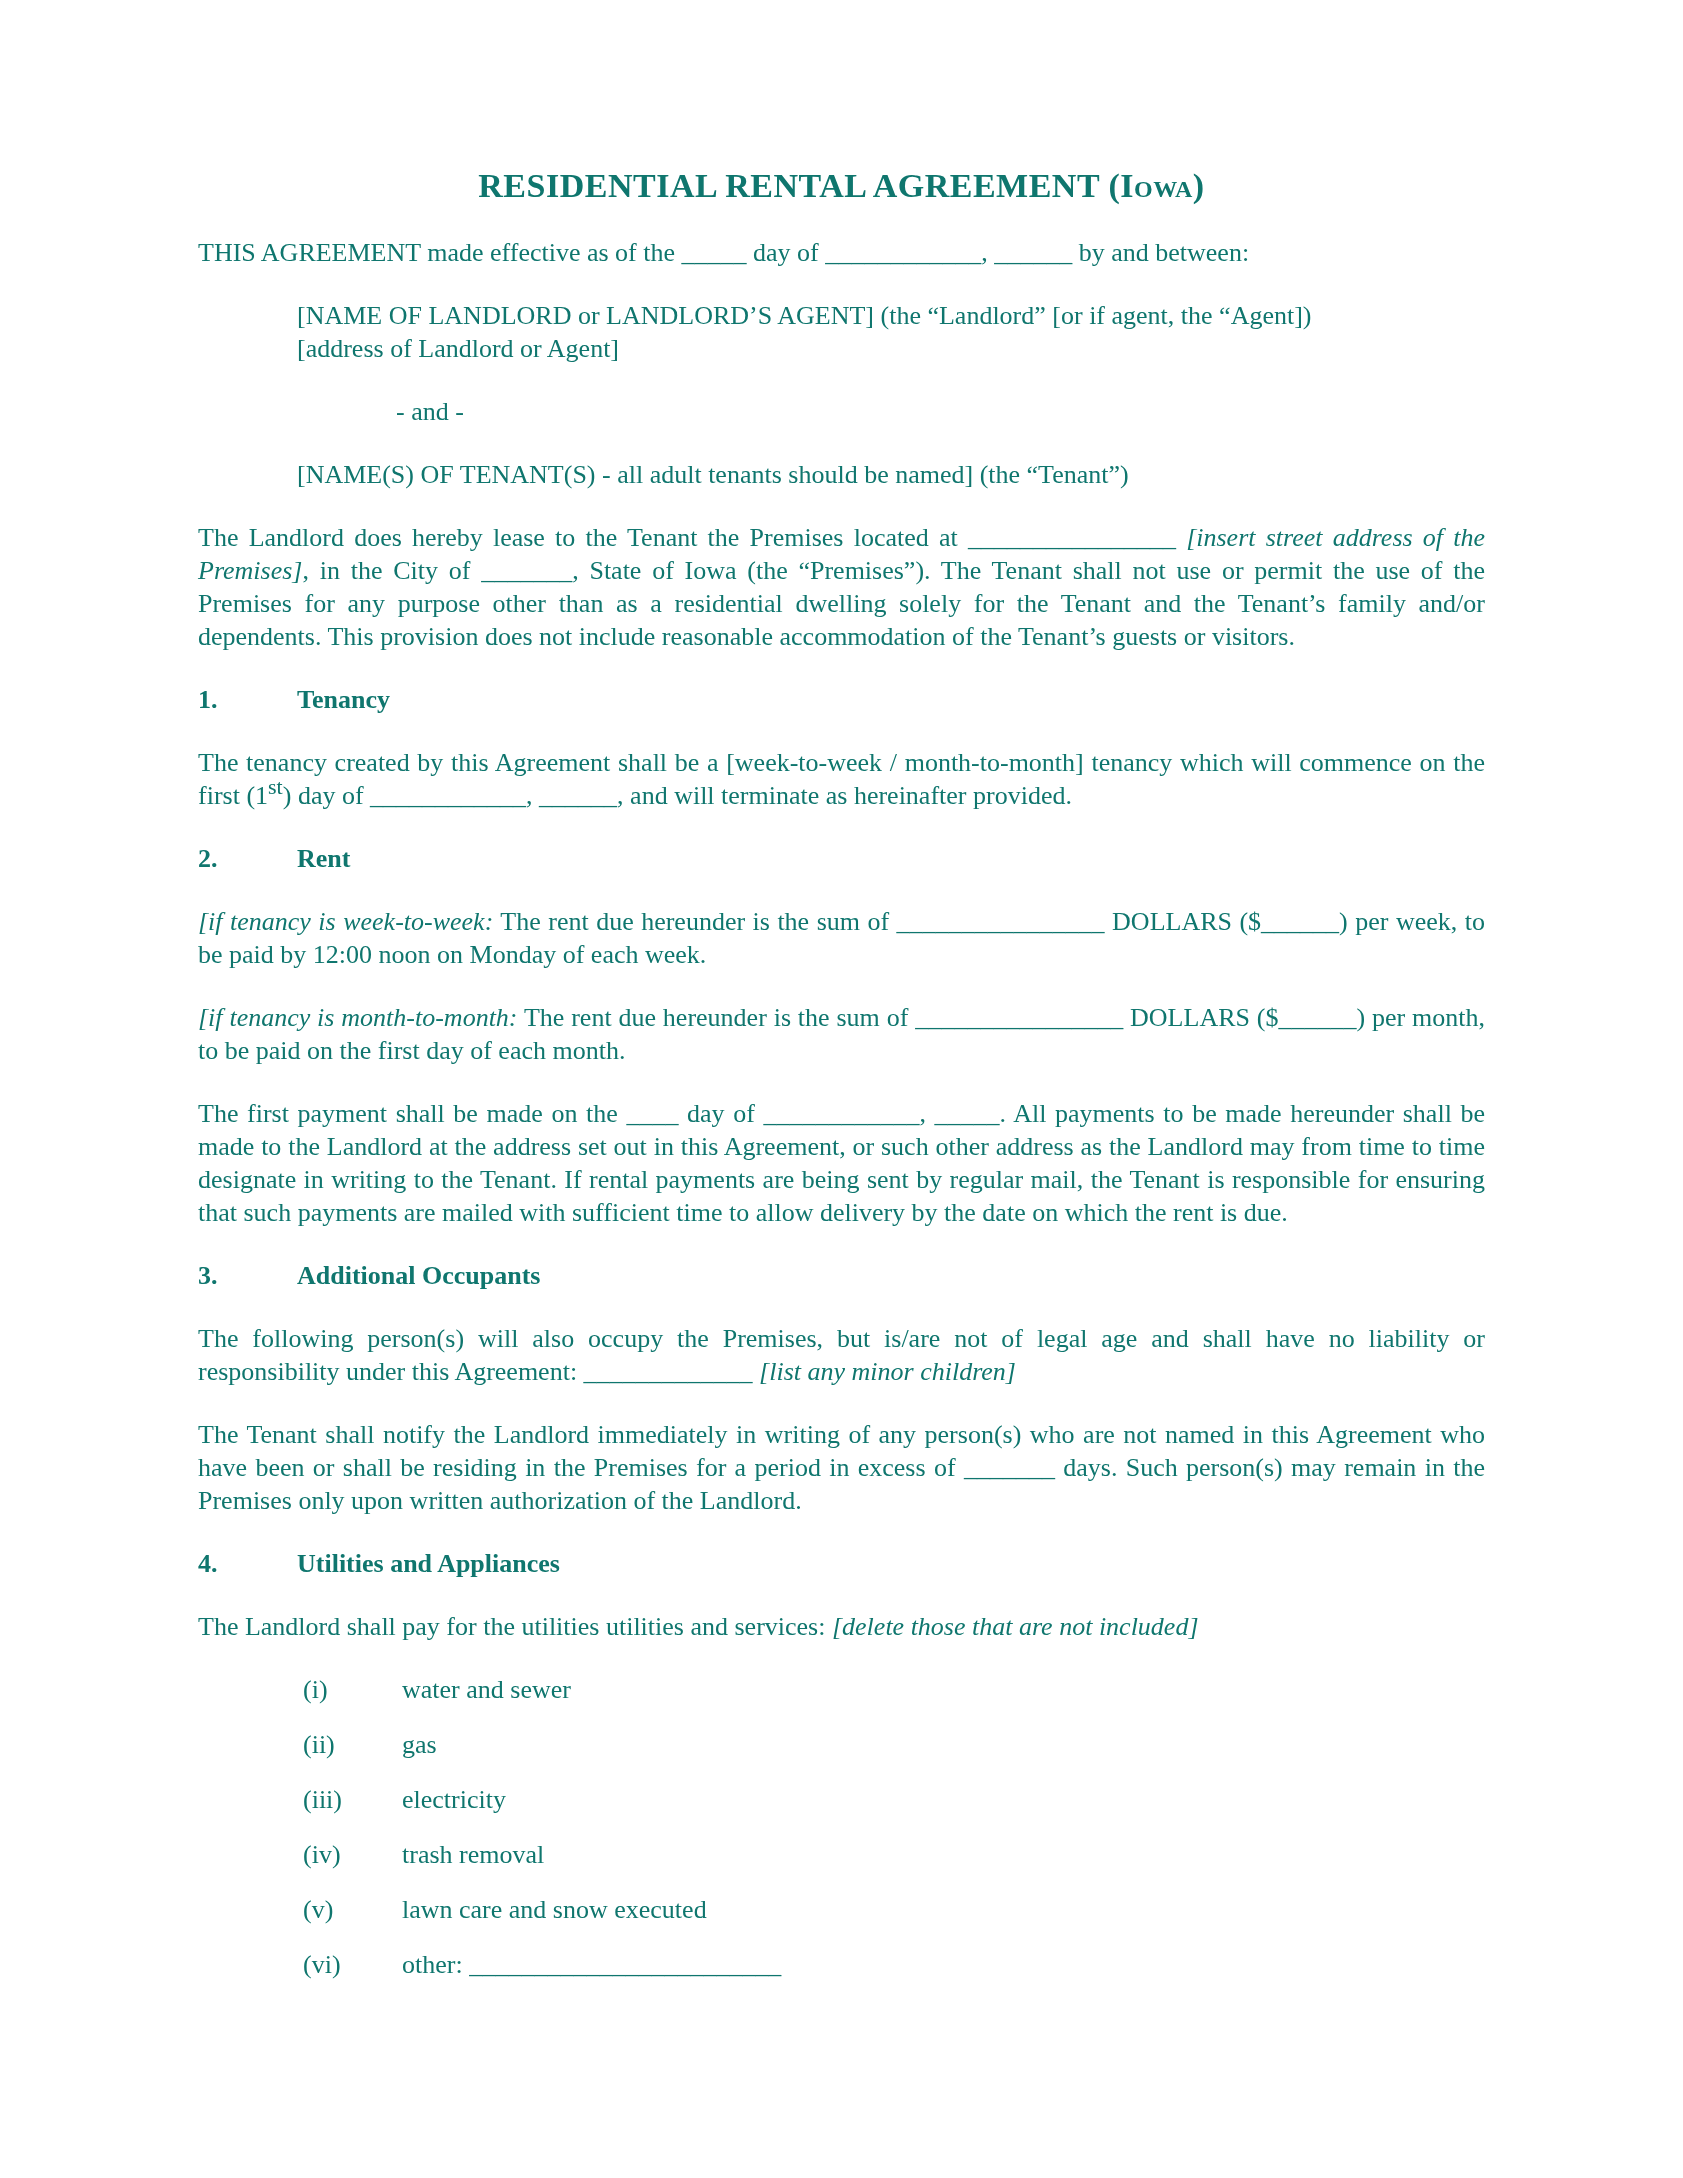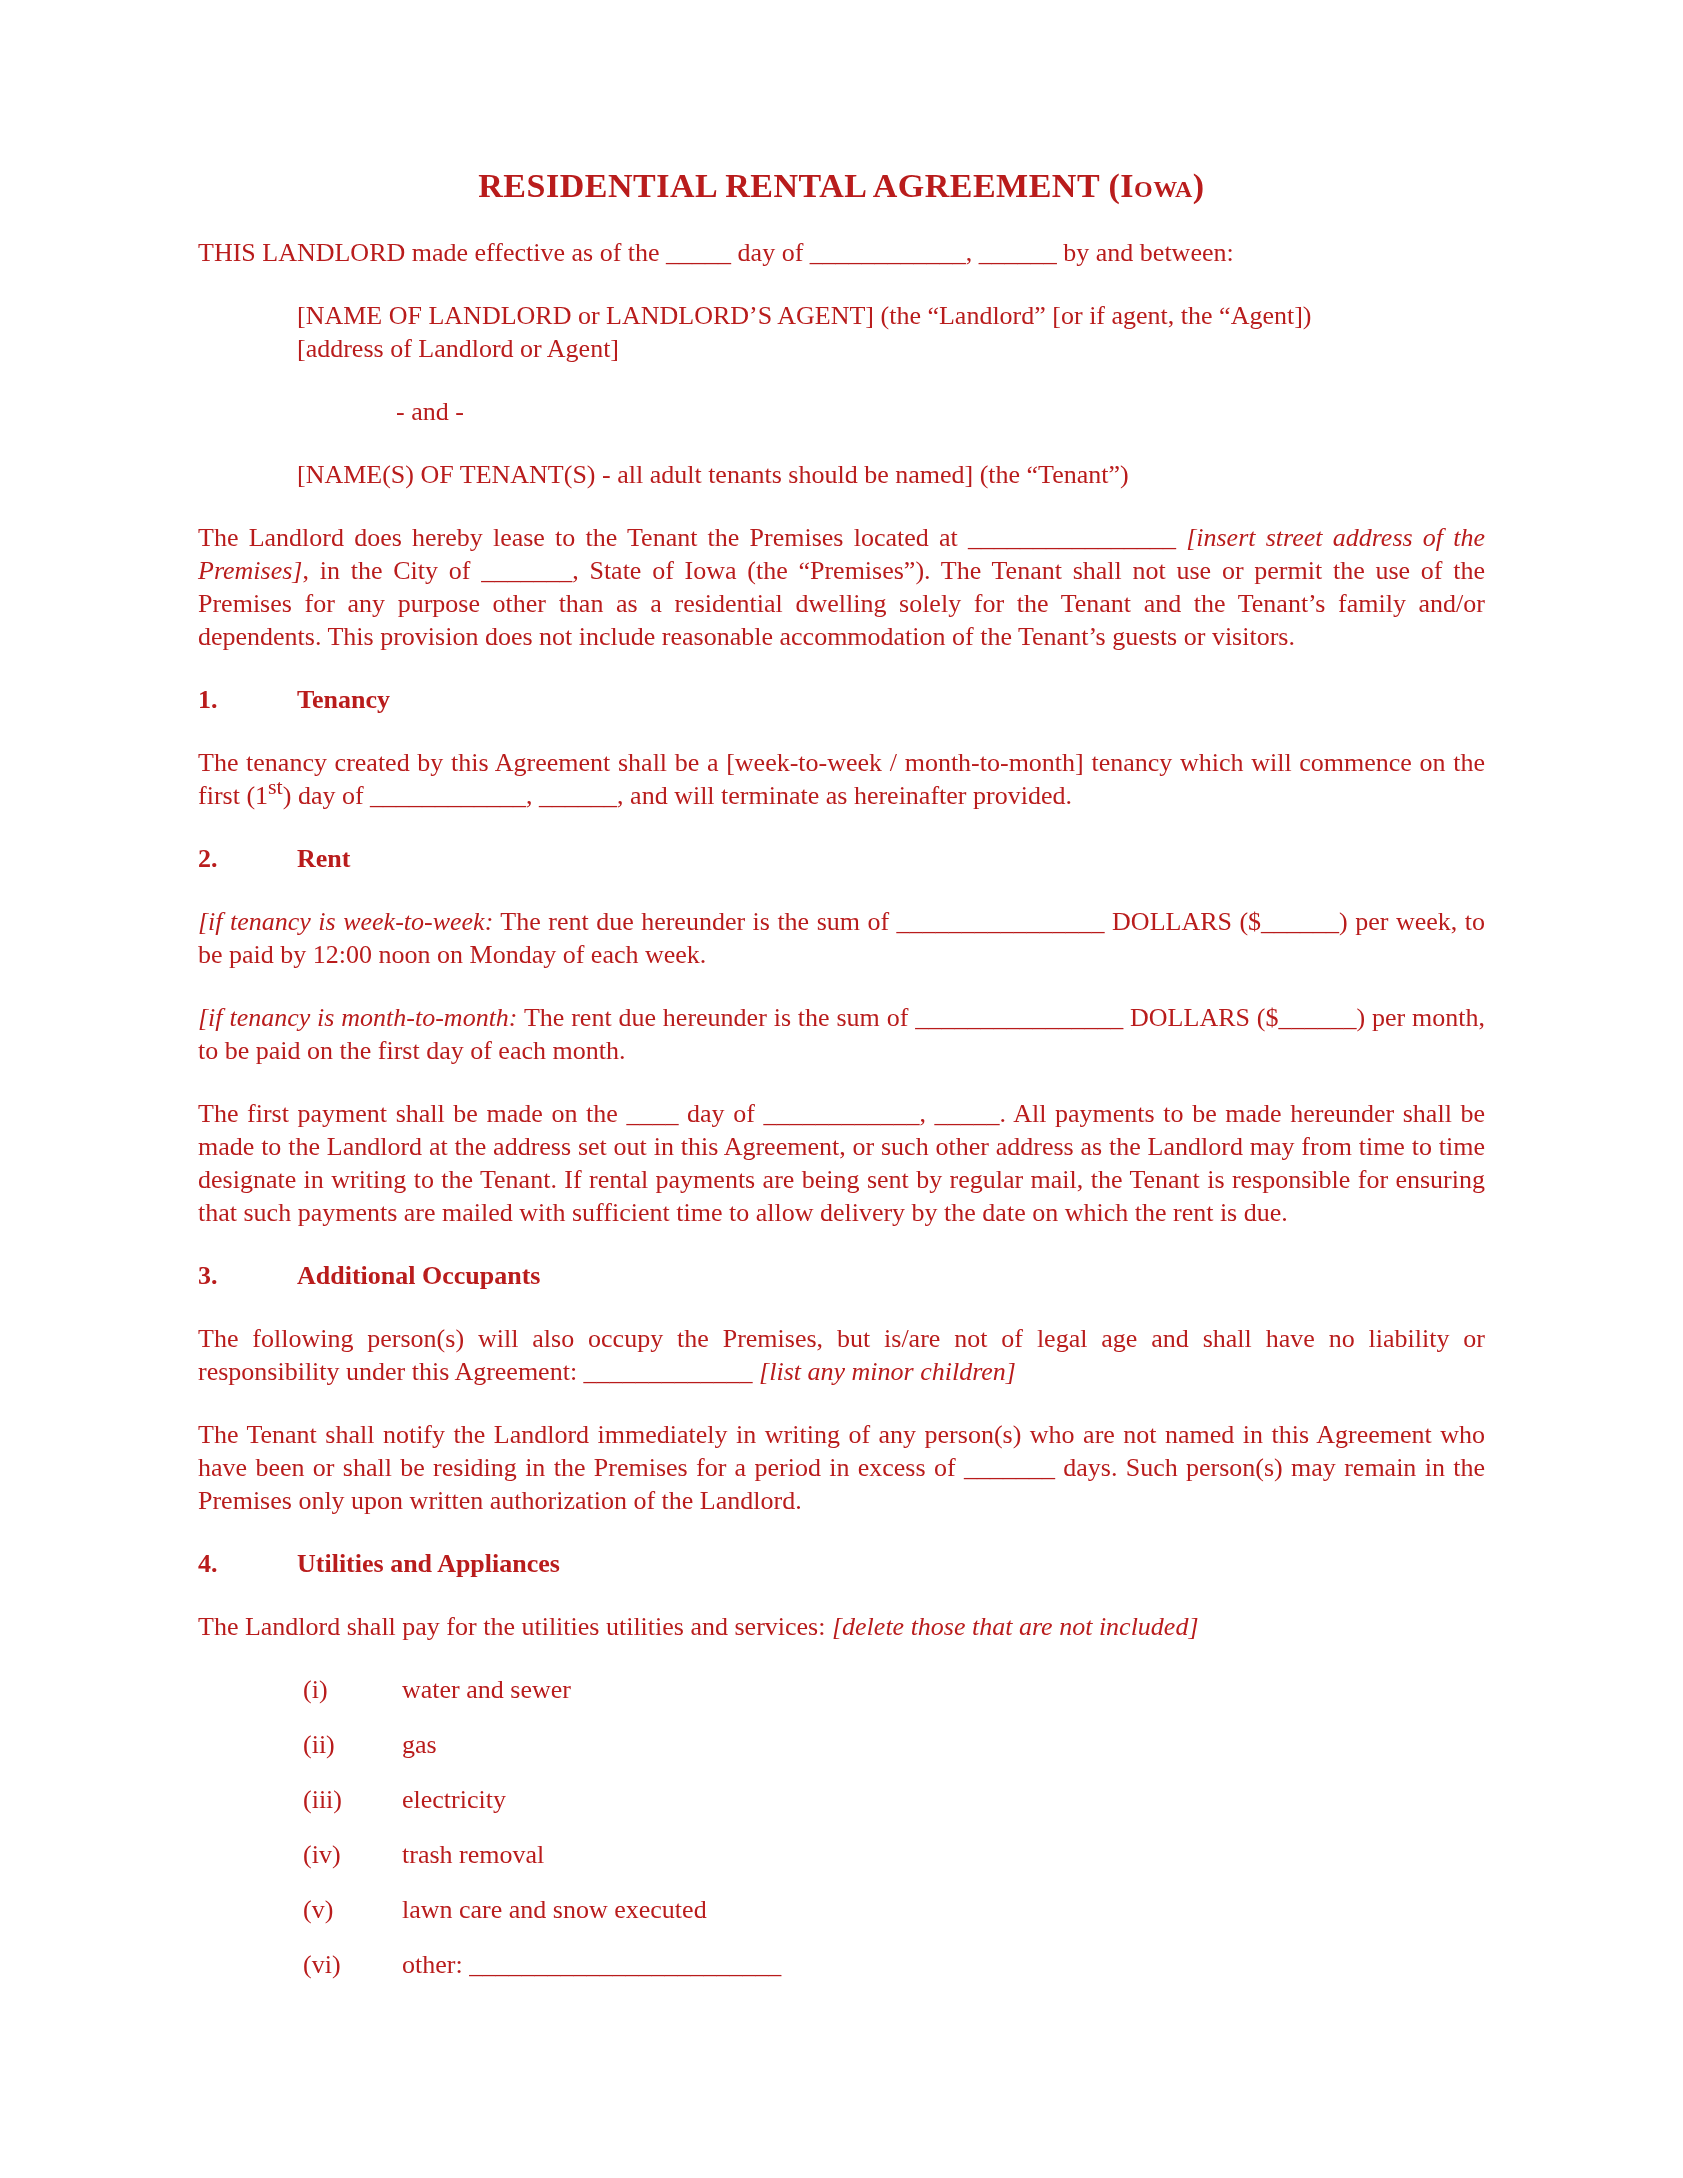--- a/index.html
+++ b/index.html
@@ -4,21 +4,21 @@
 <title>Residential Rental Agreement (Iowa)</title>
 <style>
   html, body { margin: 0; padding: 0; background: #ffffff; }
   .page {
     position: relative;
     width: 1683px;
     height: 2178px;
     box-sizing: border-box;
     padding: 166px 198px 0 198px;
     background: #ffffff;
-    color: #b91c1c;
+    color: #0f766e;
     font-family: "Liberation Serif", "DejaVu Serif", serif;
     font-size: 26px;
     line-height: 33px;
     overflow: hidden;
   }
   .doc-title {
     text-align: center;
     font-weight: bold;
     font-size: 34px;
     line-height: 40px;
@@ -39,21 +39,21 @@
   .i { font-style: italic; }
   sup { font-size: 22px; line-height: 0; vertical-align: super; }
 </style>
 </head>
 <body>
 
 <div class="page">
 
   <div class="doc-title">RESIDENTIAL RENTAL AGREEMENT (Iowa)</div>
 
-  <div class="para">THIS LANDLORD made effective as of the _____ day of ____________, ______ by and between:</div>
+  <div class="para">THIS AGREEMENT made effective as of the _____ day of ____________, ______ by and between:</div>
 
   <div class="block-indent">
     <span class="line">[NAME OF LANDLORD or LANDLORD’S AGENT] (the “Landlord” [or if agent, the “Agent])</span>
     <span class="line">[address of Landlord or Agent]</span>
   </div>
 
   <div class="and-sep">- and -</div>
 
   <div class="block-indent">[NAME(S) OF TENANT(S) - all adult tenants should be named] (the “Tenant”)</div>
 

